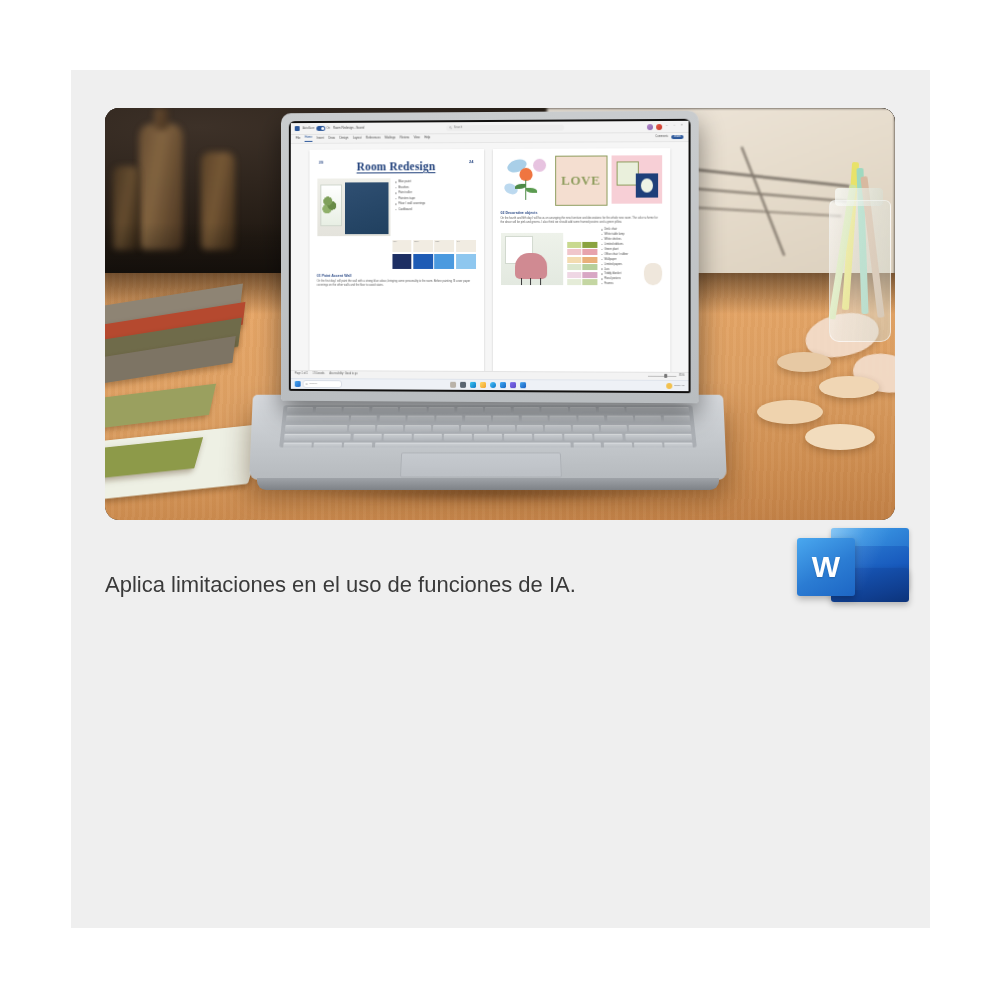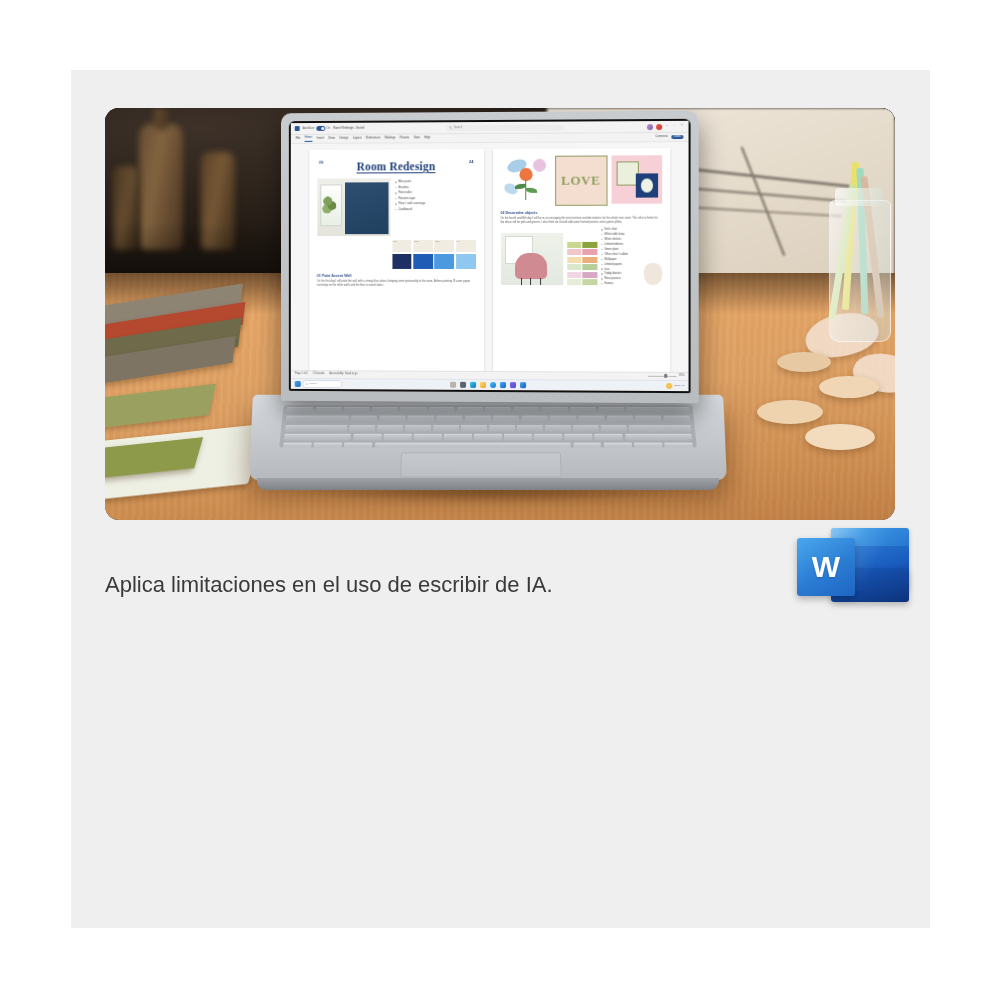--- a/index.html
+++ b/index.html
@@ -857,17 +857,17 @@
     <div class="word-badge">
       <div class="wb-shape wb-back"></div>
       <div class="wb-shape wb-mid"></div>
       <div class="wb-shape wb-low"></div>
       <div class="wb-gloss"></div>
       <div class="wb-shape wb-front"></div>
       <div class="wb-w">W</div>
     </div>
 
     <div class="text-block">
-      <p class="disclaimer">Aplica limitaciones en el uso de escribir de IA.</p>
+      <p class="disclaimer">Aplica limitaciones en el uso de funciones de IA.</p>
     </div>
 
   </div>
 </div>
 
 </body></html>

